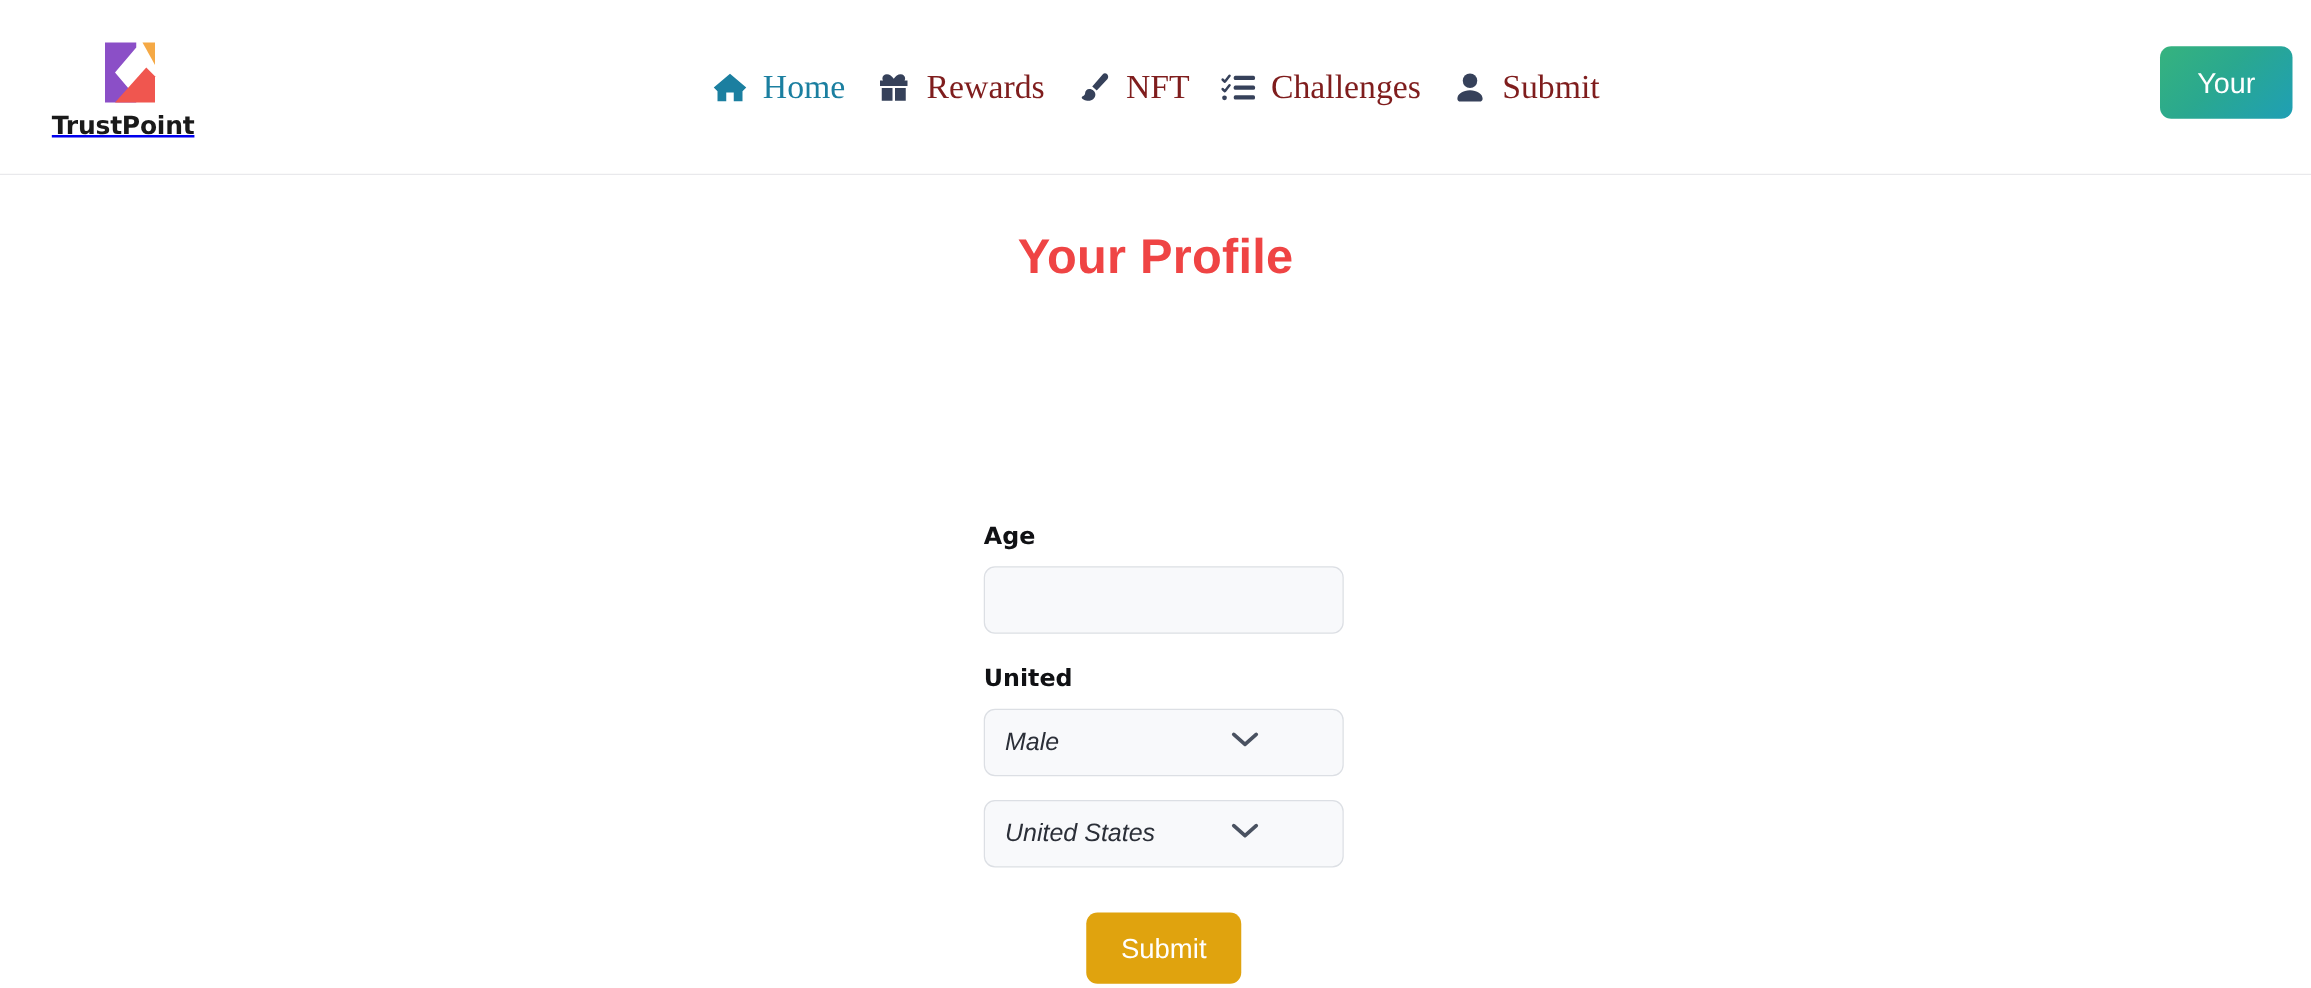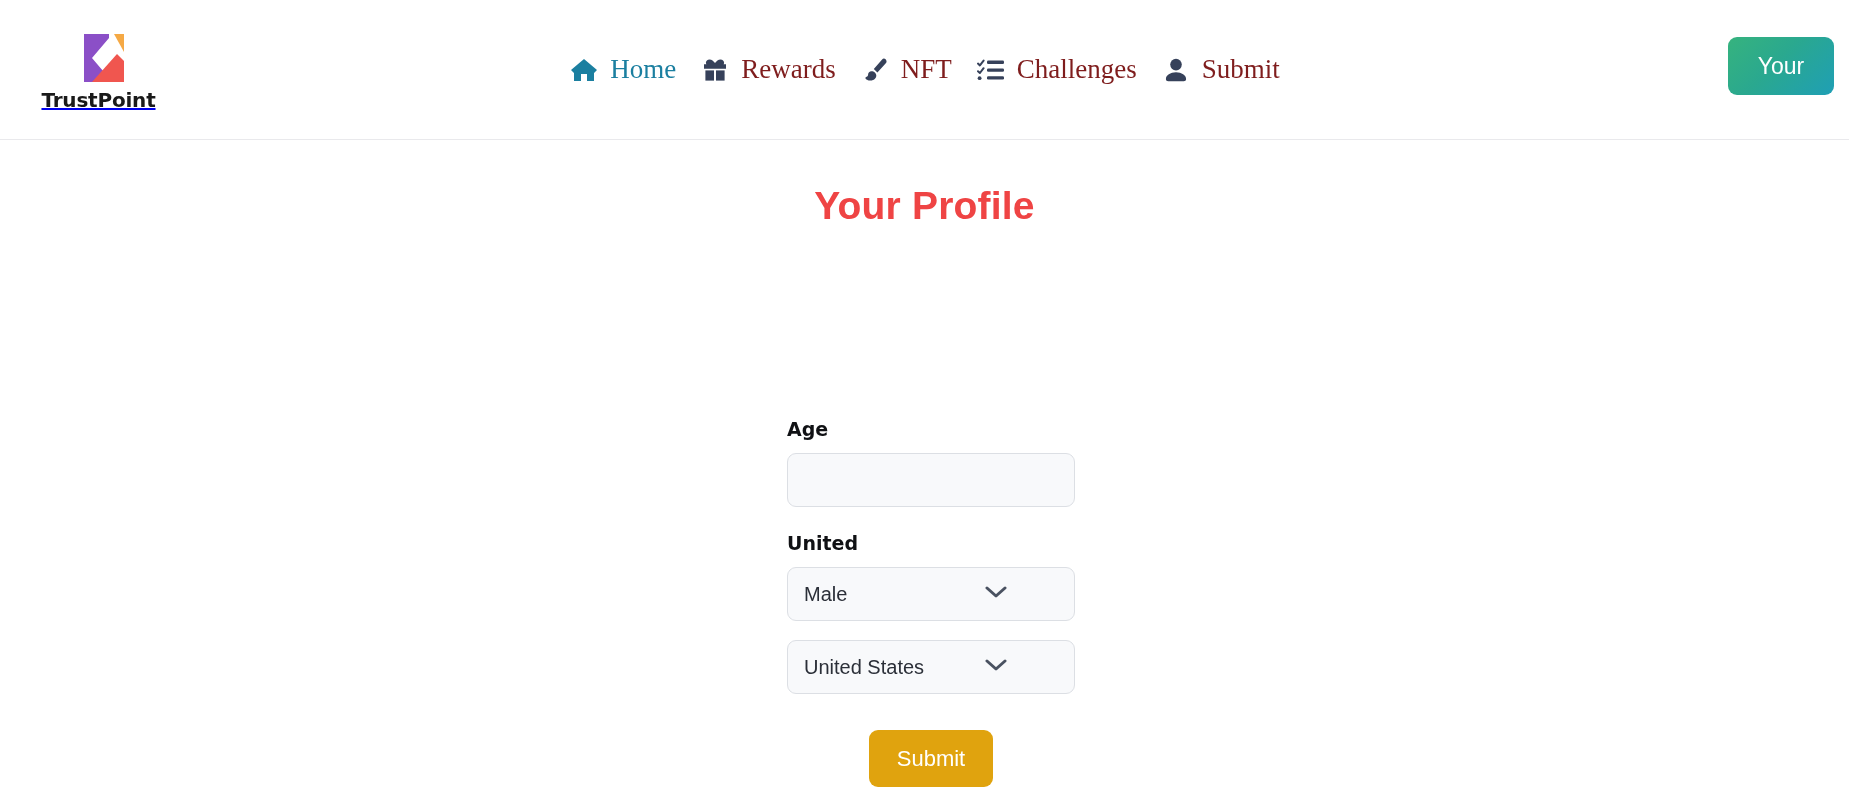--- a/index.html
+++ b/index.html
@@ -156,20 +156,21 @@
     color: #2b2f38;
     padding: 0 16px;
     font-family: "Liberation Sans", sans-serif;
     outline: none;
   }
 
   .select-wrap {
     position: relative;
     width: 236px;
     height: 54px;
+    font-style: italic;
   }
   .select-box {
     width: 288px;
     height: 54px;
     border: 1px solid #dcdfe4;
     border-radius: 9px;
     background: #f8f9fb;
     font-size: 20px;
     color: #2b2f38;
     padding: 0 44px 0 16px;

